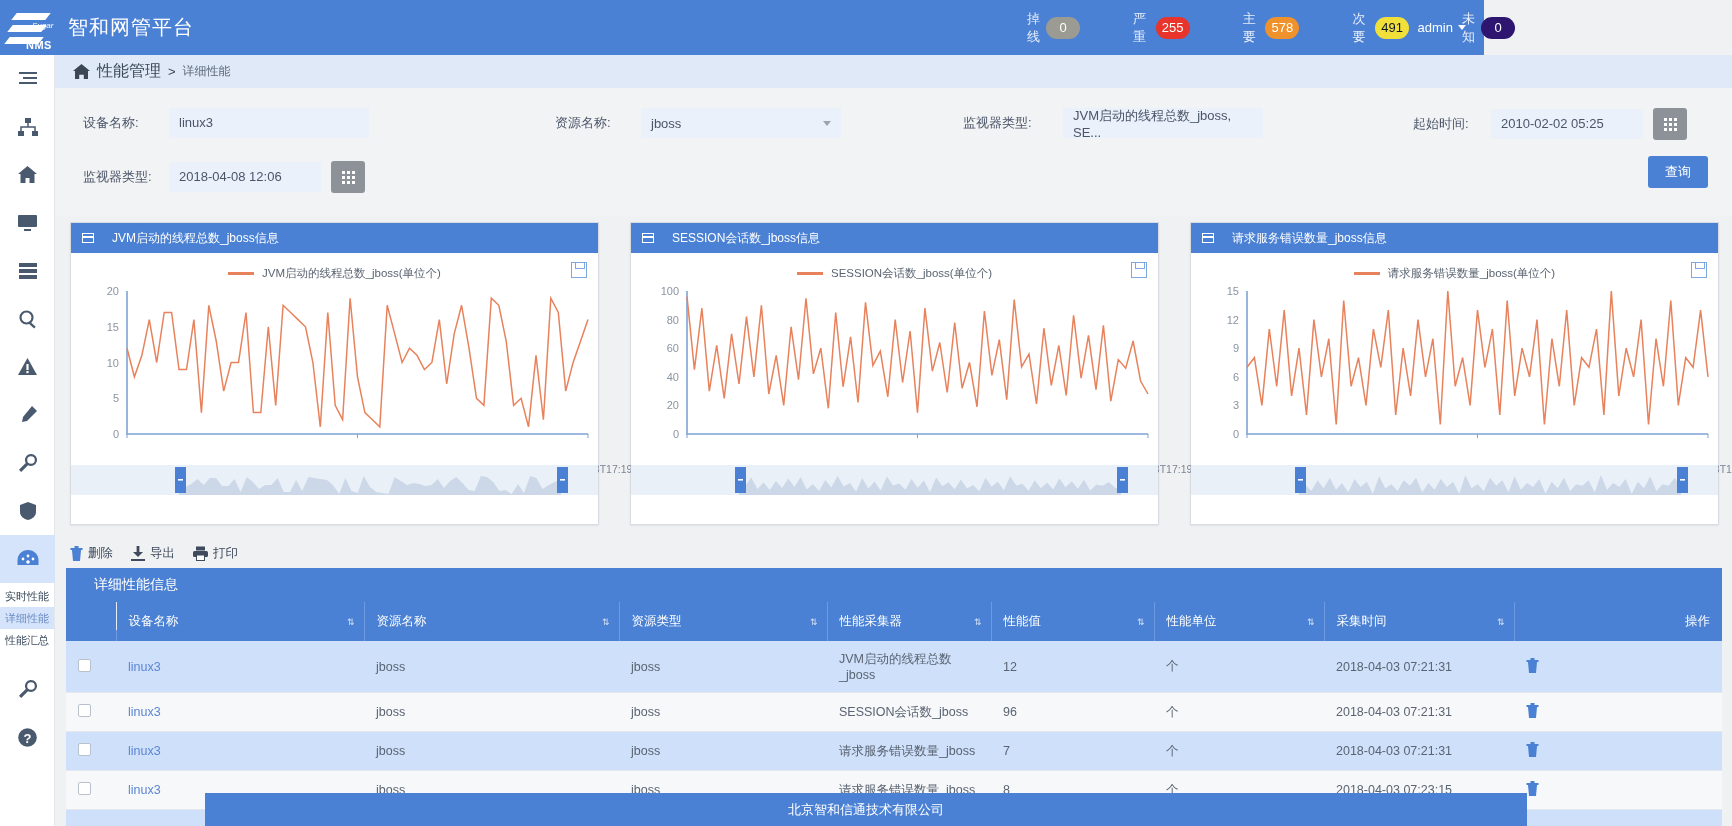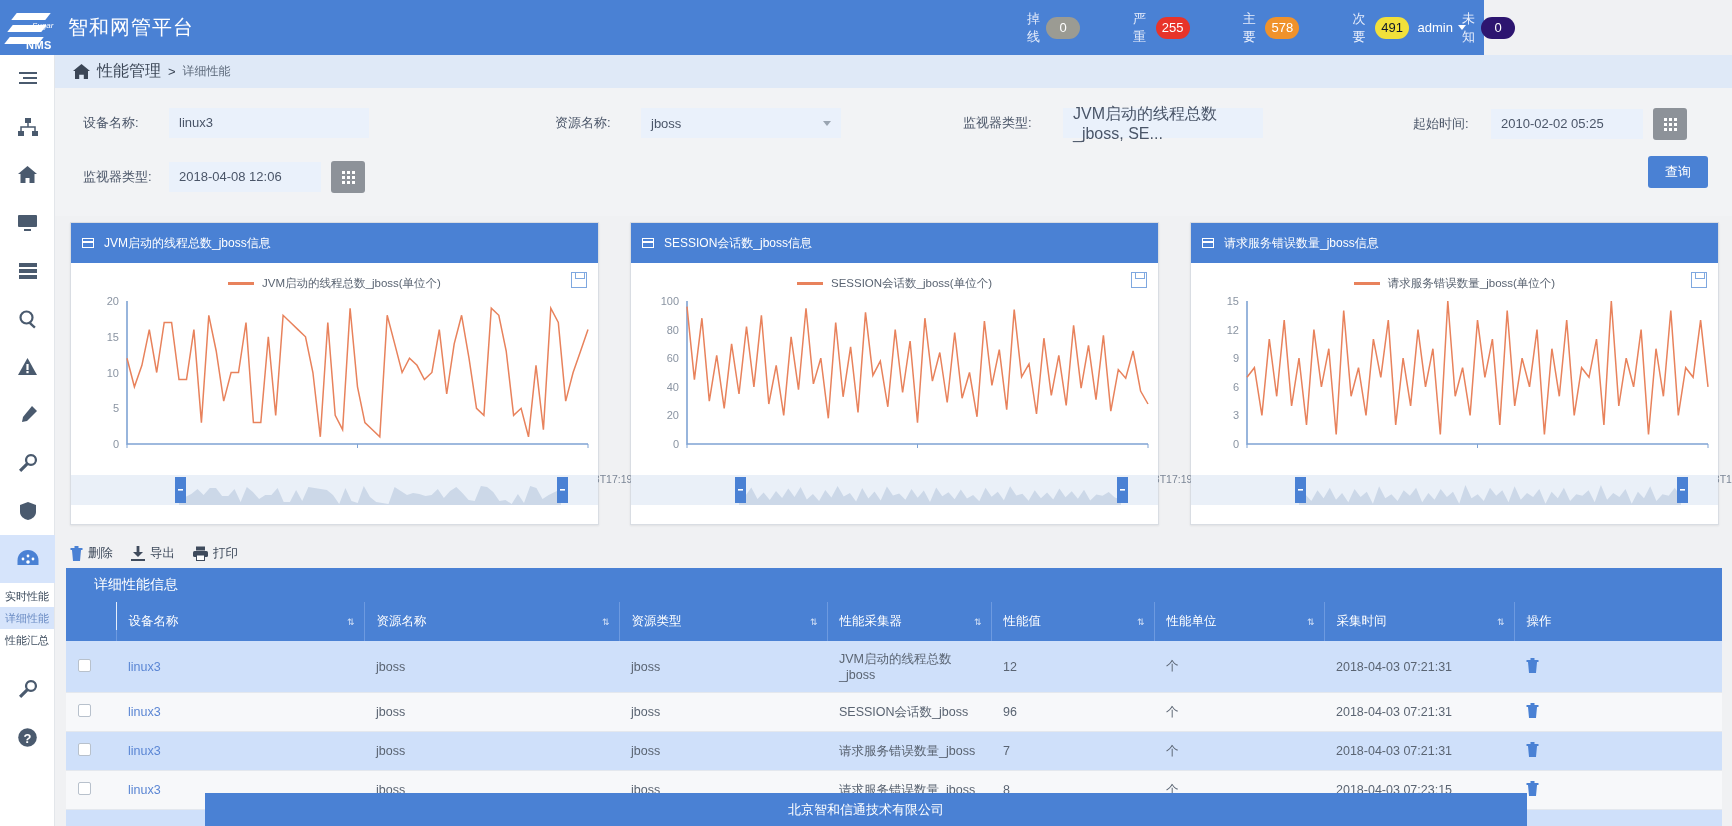--- a/index.html
+++ b/index.html
@@ -92,22 +92,22 @@
   .query-btn {
     position: absolute; right: 24px; top: 68px; background: #4a81d4; color: #fff;
     font-size: 13px; padding: 7px 17px; border-radius: 3px; border: none; cursor: pointer;
     font-family: "Liberation Sans", sans-serif;
   }
 
   
   .charts-row { position: absolute; left: 70px; top: 222px; width: 1650px; height: 303px; display: flex; gap: 31px; }
   .chart-panel { width: 529px; background: #fff; border: 1px solid #d9dde3; box-shadow: 0 1px 2px rgba(0,0,0,.07); }
   .chart-head {
-    height: 40px; background: #4a81d4; color: #fff; font-size: 12px;
-    display: flex; align-items: center; padding-left: 11px; gap: 10px;
+    height: 30px; background: #4a81d4; color: #fff; font-size: 12px;
+    display: flex; align-items: center; padding-left: 11px; gap: 18px;
   }
   .chart-head-icon { width: 12px; height: 10px; border: 1.5px solid #fff; position: relative; }
   .chart-head-icon:after { content: ''; position: absolute; left: 0; top: 2px; width: 100%; height: 1.5px; background: #fff; }
   .chart-body { position: relative; height: 242px; }
   .chart-legend {
     display: flex; align-items: center; justify-content: center; gap: 8px;
     padding-top: 13px; font-size: 11.5px; color: #5a6472;
   }
   .legend-line { width: 26px; height: 2.5px; background: #e8825c; }
   .save-icon {
@@ -136,21 +136,21 @@
   .ghost-tab {
     position: absolute; left: 0; top: 2px; width: 90px; height: 60px;
     background: #e6eefb; z-index: 0;
   }
   table { border-collapse: collapse; width: 100%; table-layout: fixed; }
   thead th {
     background: #4a81d4; color: #fff; font-size: 12.5px; font-weight: normal;
     text-align: left; padding: 11px 12px; border-right: 1px solid #6d9ae0;
     position: relative;
   }
-  thead th:last-child { border-right: none; }
+  thead th:last-child { border-right: none; text-align: right; }
   .sort-ic { position: absolute; right: 10px; top: 50%; transform: translateY(-50%); font-size: 9px; line-height: 1; color: #d3e0f5; letter-spacing: -1px; }
   tbody td { font-size: 12.5px; color: #5a6472; padding: 10px 12px; border-bottom: 1px solid #e4e8ee; }
   tbody tr.odd { background: #cfe0fa; }
   tbody tr.even { background: #f7f8fa; }
   tbody td.dev a { color: #5b86d4; text-decoration: none; }
   .chk { width: 13px; height: 13px; border: 1px solid #b8c1cc; background: #fff; border-radius: 2px; display: inline-block; cursor: pointer; }
   .trash { cursor: pointer; }
   .footer-banner {
     position: absolute; left: 205px; top: 793px; width: 1322px; height: 33px;
     background: #4a81d4; color: #fff; font-size: 13px; display: flex;
@@ -313,21 +313,21 @@
     <span class="flabel" style="width:86px">资源名称:</span>
     <div class="fselect" style="width:200px">
       <span>jboss</span>
       <span class="sel-caret"></span>
     </div>
   </div>
 
   <div class="frow" style="left:908px; top:20px;">
     <span class="flabel" style="width:100px">监视器类型:</span>
     <div class="fselect" style="width:200px">
-      <span style="font-size:16px">JVM启动的线程总数_jboss, SE...</span>
+      <span style="font-size:13px">JVM启动的线程总数_jboss, SE...</span>
     </div>
   </div>
 
   <div class="frow" style="left:1358px; top:20px;">
     <span class="flabel" style="width:78px">起始时间:</span>
     <input class="finput" style="width: 152px;" value="2010-02-02 05:25">
     <div class="cal-btn">
       <div class="cal-grid">
           <i></i>
           <i></i>

